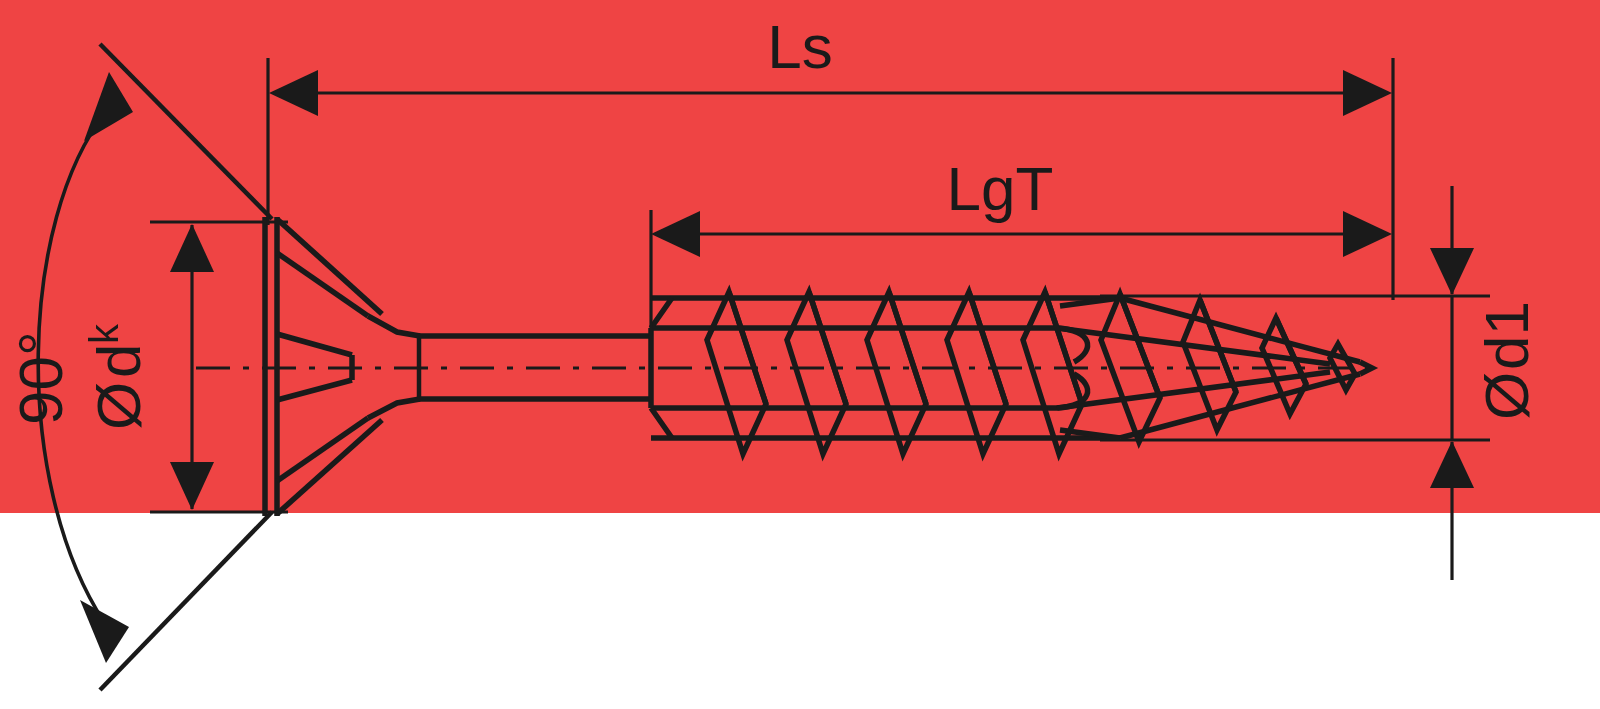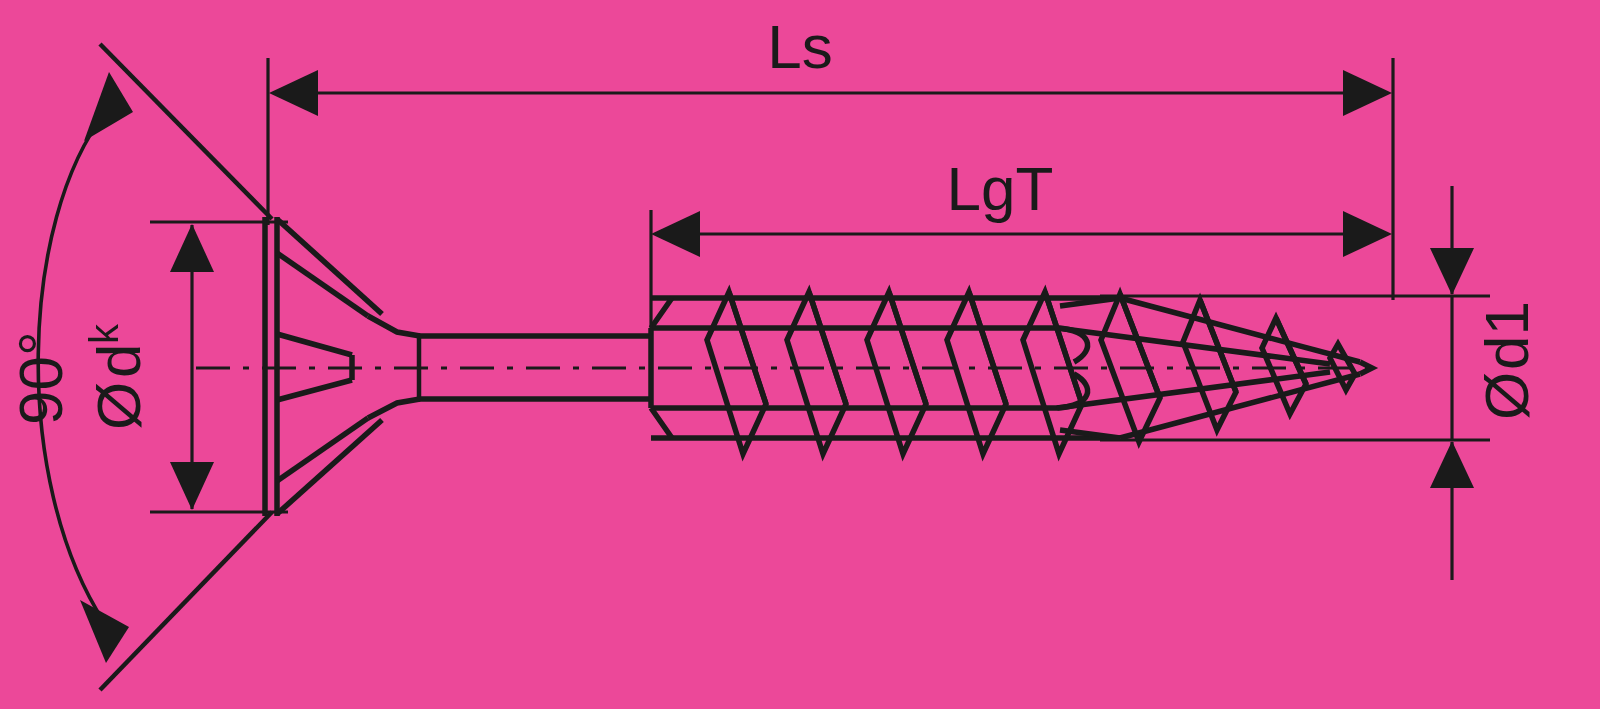--- a/index.html
+++ b/index.html
@@ -9,22 +9,22 @@
   }
   body {
     width: 1600px;
     height: 709px;
     overflow: hidden;
     font-family: "Liberation Sans", sans-serif;
   }
   #drawing-root {
     position: relative;
     width: 1600px;
-    height: 709px;
-    background: #ec4899;
+    height: 513px;
+    background: #ef4444;
   }
   svg.tech-drawing {
     display: block;
     width: 1600px;
     height: 709px;
   }
   .ln {
     stroke: #1a1a1a;
     fill: none;
     stroke-linecap: butt;

